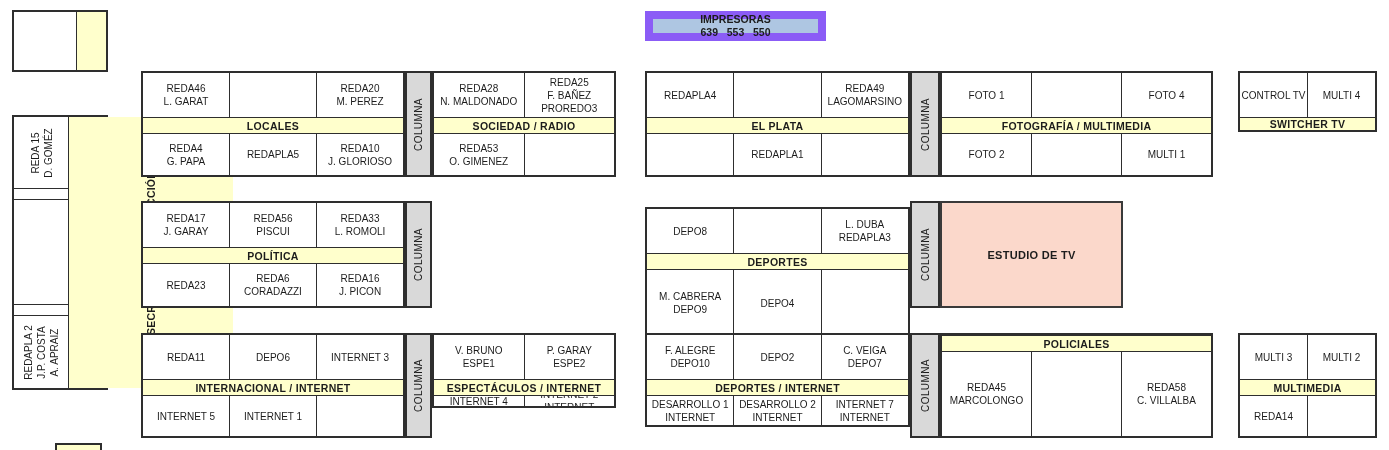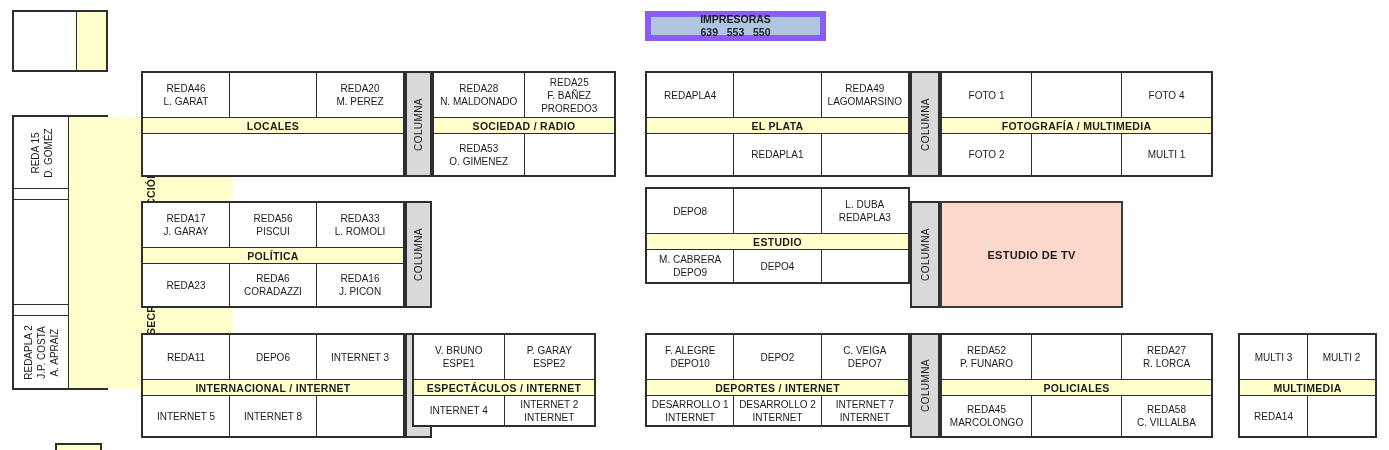--- a/index.html
+++ b/index.html
@@ -24,21 +24,21 @@
   .vtext{transform:rotate(-90deg);white-space:nowrap;}
   .vtext-multi{transform:rotate(-90deg);white-space:nowrap;text-align:center;line-height:13px;font-size:10px;}
 
   
   .colstrip{position:absolute;box-sizing:border-box;border:2px solid var(--c-border,#2e2e2e);
             background:var(--c-column,#D9D9D9);display:flex;align-items:center;justify-content:center;
             font-size:10px;letter-spacing:.4px;color:#1b1b1b;}
 
   
   #printer{position:absolute;left:645px;top:11px;width:181px;height:30px;box-sizing:border-box;
-           background:var(--c-printer,#AEC6E2);border:6px solid #8b5cf6;display:flex;flex-direction:column;
+           background:var(--c-printer,#AEC6E2);border:8px solid #8b5cf6;display:flex;flex-direction:column;
            align-items:center;justify-content:center;font-weight:bold;font-size:10.5px;line-height:13px;}
   #printer .nums{white-space:pre;}
 
   
   #studio{position:absolute;left:940px;top:201px;width:183px;height:107px;box-sizing:border-box;
           background:var(--c-studio,#FBD8CB);border:2px solid #3a3a3a;display:flex;align-items:center;
           justify-content:center;font-weight:bold;font-size:11px;letter-spacing:.3px;}
 
   
   #top-left-box{position:absolute;left:12px;top:10px;width:96px;height:62px;box-sizing:border-box;
@@ -92,20 +92,25 @@
     <div class="nums">639   553   550</div>
   </div>
 
   <div class="block" style="left:141px;top:71px;width:264px;height:106px">
     <div class="r top">
       <div class="cell">REDA46<br>L. GARAT</div>
       <div class="cell"></div>
       <div class="cell">REDA20<br>M. PEREZ</div>
     </div>
     <div class="banner">LOCALES</div>
+    <div class="r bot">
+      <div class="cell">REDA4<br>G. PAPA</div>
+      <div class="cell">REDAPLA5</div>
+      <div class="cell">REDA10<br>J. GLORIOSO</div>
+    </div>
   </div>
 
   <div class="colstrip" style="left:405px;top:71px;width:27px;height:106px">
     <span class="vtext">COLUMNA</span>
   </div>
 
   <div class="block" style="left:432px;top:71px;width:184px;height:106px">
     <div class="r top">
       <div class="cell">REDA28<br>N. MALDONADO</div>
       <div class="cell">REDA25<br>F. BAÑEZ<br>PROREDO3</div>
@@ -142,47 +147,54 @@
       <div class="cell">FOTO 4</div>
     </div>
     <div class="banner">FOTOGRAFÍA / MULTIMEDIA</div>
     <div class="r bot">
       <div class="cell">FOTO 2</div>
       <div class="cell"></div>
       <div class="cell">MULTI 1</div>
     </div>
   </div>
 
+  <div class="block" style="left:1238px;top:71px;width:139px;height:61px">
+    <div class="r top">
+      <div class="cell">CONTROL TV</div>
+      <div class="cell">MULTI 4</div>
+    </div>
+    <div class="banner noline-bottom" style="flex:1">SWITCHER TV</div>
+  </div>
 
   <div class="block" style="left:141px;top:201px;width:264px;height:107px">
     <div class="r top">
       <div class="cell">REDA17<br>J. GARAY</div>
       <div class="cell">REDA56<br>PISCUI</div>
       <div class="cell">REDA33<br>L. ROMOLI</div>
     </div>
     <div class="banner">POLÍTICA</div>
     <div class="r bot">
       <div class="cell">REDA23</div>
       <div class="cell">REDA6<br>CORADAZZI</div>
       <div class="cell">REDA16<br>J. PICON</div>
     </div>
   </div>
 
   <div class="colstrip" style="left:405px;top:201px;width:27px;height:107px">
     <span class="vtext">COLUMNA</span>
   </div>
 
 
-  <div class="block" style="left:645px;top:187px;width:265px;height:97px">
+  <div class="block" style="left:645px;top:207px;width:265px;height:131px">
     <div class="r top">
       <div class="cell">DEPO8</div>
       <div class="cell"></div>
       <div class="cell">L. DUBA<br>REDAPLA3</div>
     </div>
-    <div class="banner">ESTUDIO</div>
+    <div class="banner">DEPORTES</div>
     <div class="r bot">
       <div class="cell">M. CABRERA<br>DEPO9</div>
       <div class="cell">DEPO4</div>
       <div class="cell"></div>
     </div>
   </div>
 
   <div class="colstrip" style="left:910px;top:201px;width:30px;height:107px">
     <span class="vtext">COLUMNA</span>
   </div>
@@ -191,30 +203,30 @@
 
   <div class="block" style="left:141px;top:333px;width:264px;height:105px">
     <div class="r top">
       <div class="cell">REDA11</div>
       <div class="cell">DEPO6</div>
       <div class="cell">INTERNET 3</div>
     </div>
     <div class="banner">INTERNACIONAL / INTERNET</div>
     <div class="r bot">
       <div class="cell">INTERNET 5</div>
-      <div class="cell">INTERNET 8</div>
+      <div class="cell">INTERNET 1</div>
       <div class="cell"></div>
     </div>
   </div>
 
   <div class="colstrip" style="left:405px;top:333px;width:27px;height:105px">
     <span class="vtext">COLUMNA</span>
   </div>
 
-  <div class="block" style="left:412px;top:333px;width:184px;height:94px">
+  <div class="block" style="left:432px;top:333px;width:184px;height:75px">
     <div class="r top">
       <div class="cell">V. BRUNO<br>ESPE1</div>
       <div class="cell">P. GARAY<br>ESPE2</div>
     </div>
     <div class="banner">ESPECTÁCULOS / INTERNET</div>
     <div class="r bot">
       <div class="cell">INTERNET 4</div>
       <div class="cell">INTERNET 2<br>INTERNET</div>
     </div>
   </div>
@@ -231,25 +243,20 @@
       <div class="cell">DESARROLLO 2<br>INTERNET</div>
       <div class="cell">INTERNET 7<br>INTERNET</div>
     </div>
   </div>
 
   <div class="colstrip" style="left:910px;top:333px;width:30px;height:105px">
     <span class="vtext">COLUMNA</span>
   </div>
 
   <div class="block" style="left:940px;top:333px;width:273px;height:105px">
-    <div class="r top">
-      <div class="cell">REDA52<br>P. FUNARO</div>
-      <div class="cell"></div>
-      <div class="cell">REDA27<br>R. LORCA</div>
-    </div>
     <div class="banner">POLICIALES</div>
     <div class="r bot">
       <div class="cell">REDA45<br>MARCOLONGO</div>
       <div class="cell"></div>
       <div class="cell">REDA58<br>C. VILLALBA</div>
     </div>
   </div>
 
   <div class="block" style="left:1238px;top:333px;width:139px;height:105px">
     <div class="r top">

